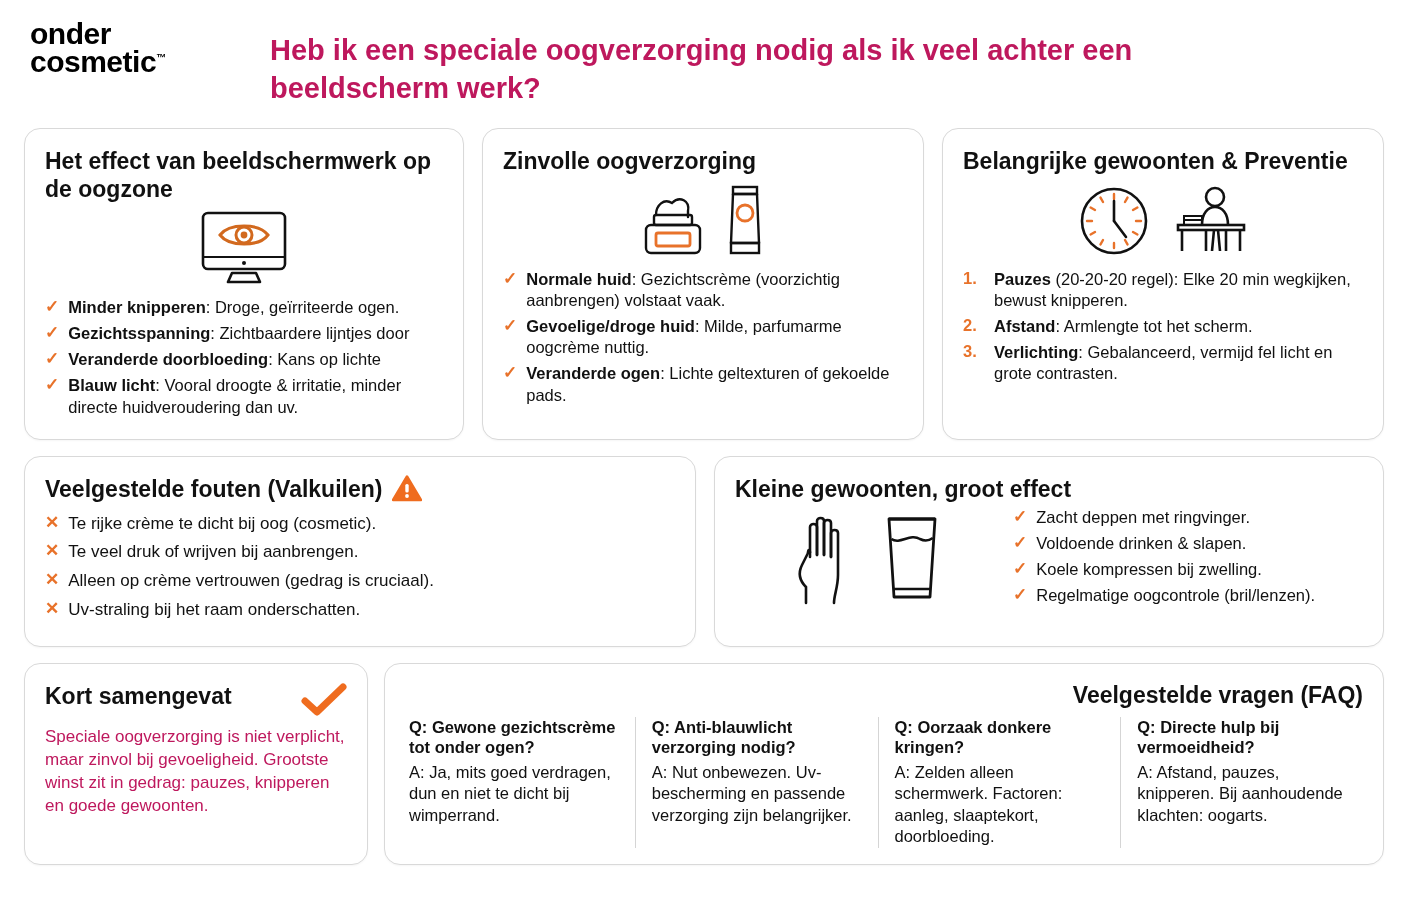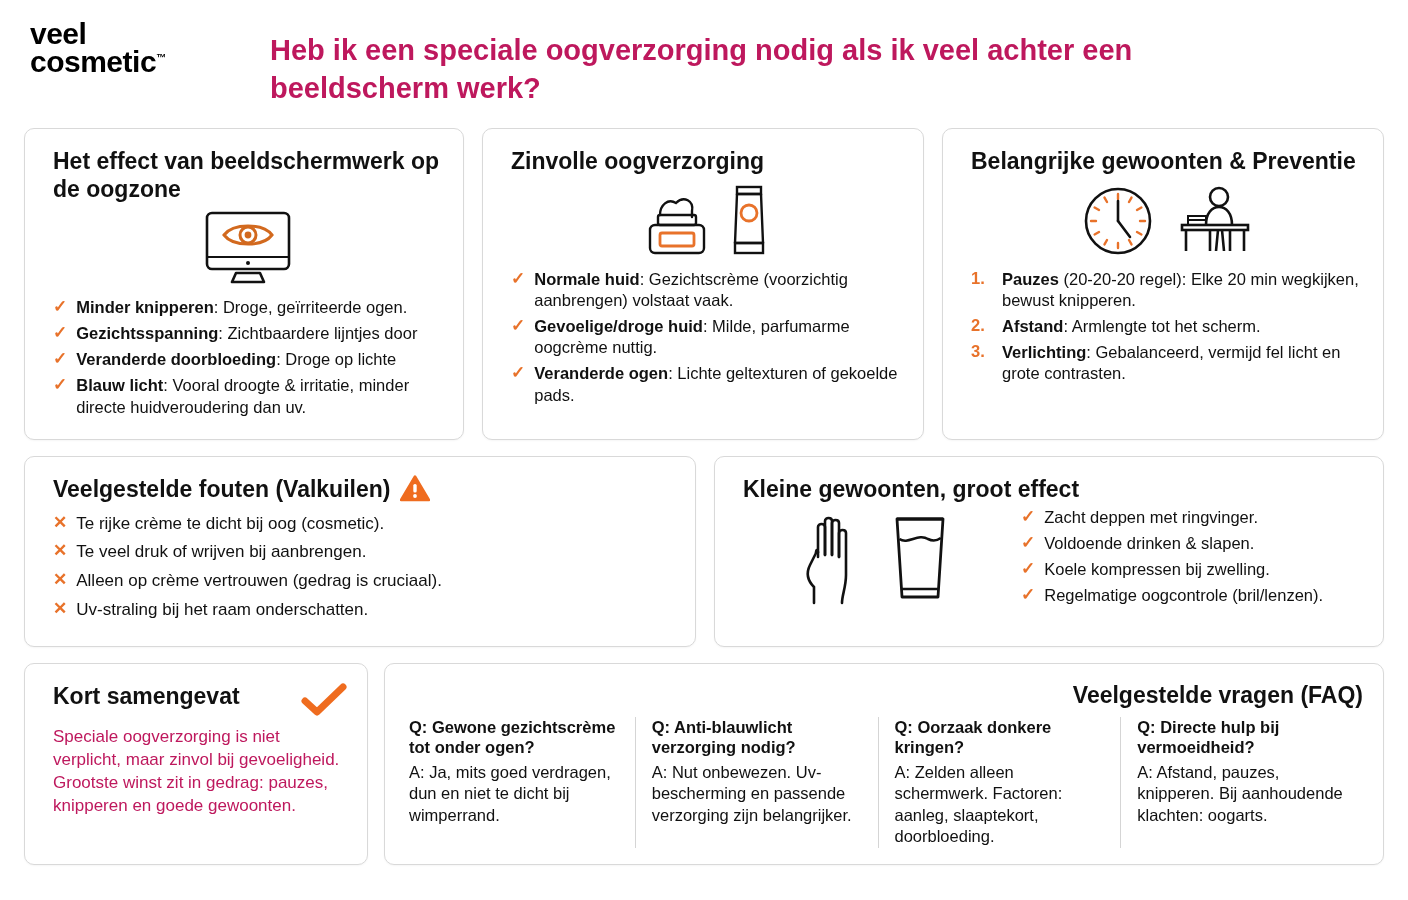--- a/index.html
+++ b/index.html
@@ -52,23 +52,23 @@
   }
 
   
   .row { display: flex; gap: 18px; padding: 0 24px; }
   .row-1 { margin-bottom: 16px; }
   .row-2 { margin-bottom: 16px; }
 
   .card {
     background: #ffffff;
     border: 1px solid #d9d9d9;
-    border-radius: 10px;
+    border-radius: 16px;
     box-shadow: 0 1px 2px rgba(0,0,0,0.04);
-    padding: 18px 20px 16px 28px;
+    padding: 18px 20px 16px 20px;
   }
 
   .card-title {
     font-size: 23px;
     font-weight: bold;
     line-height: 1.22;
     color: #111;
     margin-bottom: 6px;
   }
   .card-title-row {
@@ -153,21 +153,21 @@
   .big-check { margin-left: auto; }
 </style>
 </head>
 <body>
 
 <div class="page">
 
   <div class="header">
     <div class="logo">
       <div class="logo-text">
-        <div>veel</div>
+        <div>onder</div>
         <div class="logo-line2"><span>cosmetic</span><span class="logo-tm">™</span></div>
       </div>
     </div>
     <div class="headline">Heb ik een speciale oogverzorging nodig als ik veel achter een beeldscherm werk?</div>
   </div>
 
   <div class="row row-1">
 
     <div class="card" style="flex:0 0 440px;">
       <div class="card-title">Het effect van beeldschermwerk op de oogzone</div>
@@ -186,21 +186,21 @@
         <li>
             <span class="mk mk-check">✓</span>
             <span class="li-text"><b>Minder knipperen</b><span>: Droge, geïrriteerde ogen.</span></span>
           </li>
         <li>
             <span class="mk mk-check">✓</span>
             <span class="li-text"><b>Gezichtsspanning</b><span>: Zichtbaardere lijntjes door</span></span>
           </li>
         <li>
             <span class="mk mk-check">✓</span>
-            <span class="li-text"><b>Veranderde doorbloeding</b><span>: Droge op lichte</span></span>
+            <span class="li-text"><b>Veranderde doorbloeding</b><span>: Kans op lichte</span></span>
           </li>
         <li>
             <span class="mk mk-check">✓</span>
             <span class="li-text"><b>Blauw licht</b><span>: Vooral droogte &amp; irritatie, minder directe huidveroudering dan uv.</span></span>
           </li>
       </ul>
     </div>
 
     <div class="card" style="flex:0 0 442px;">
       <div class="card-title">Zinvolle oogverzorging</div>

